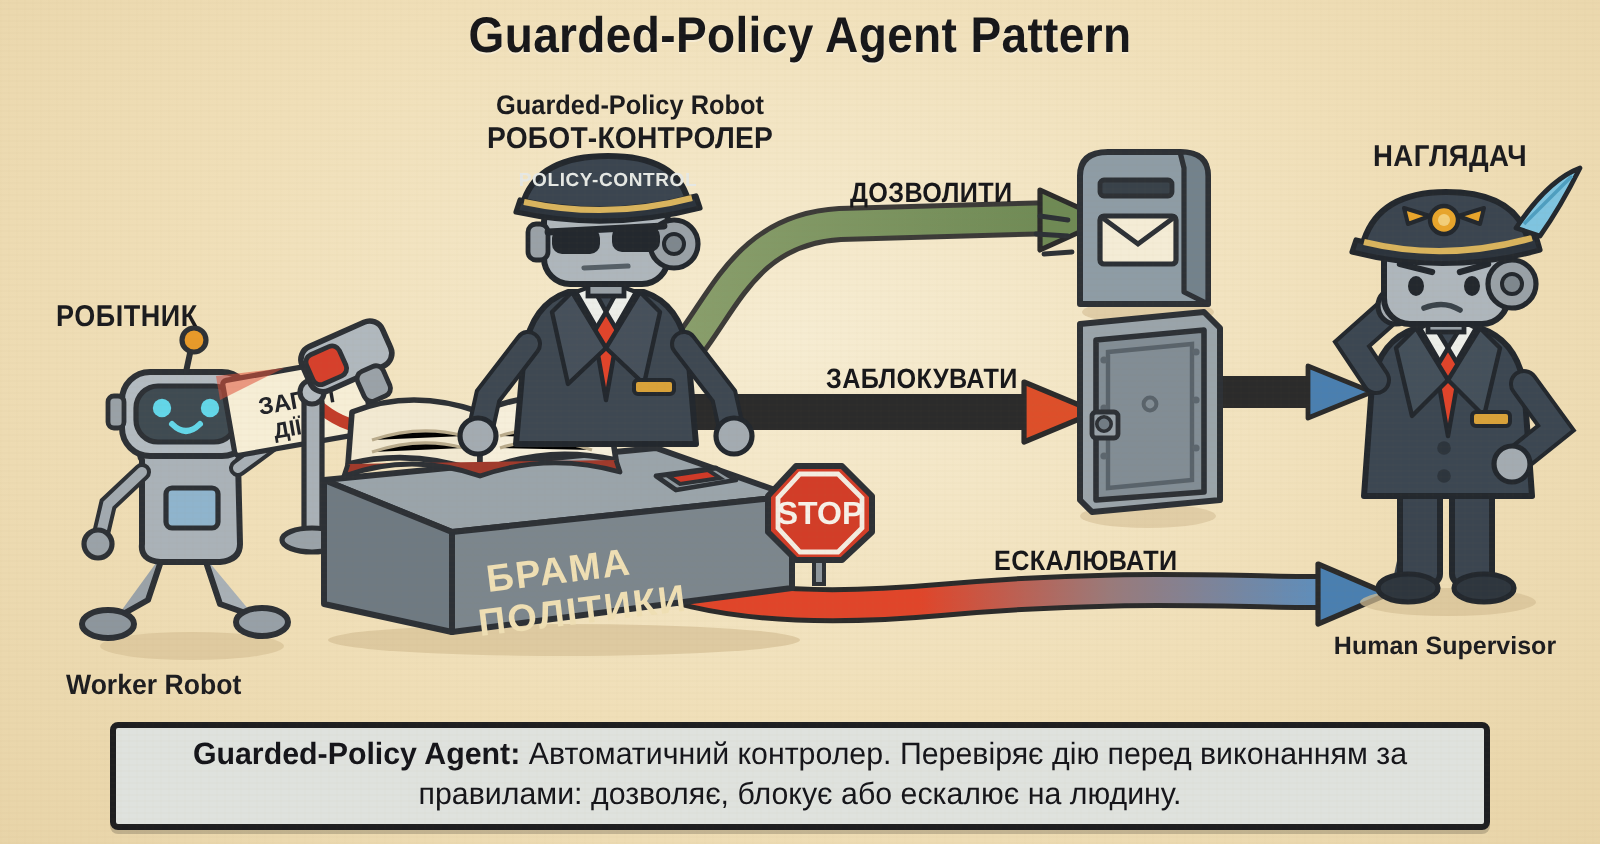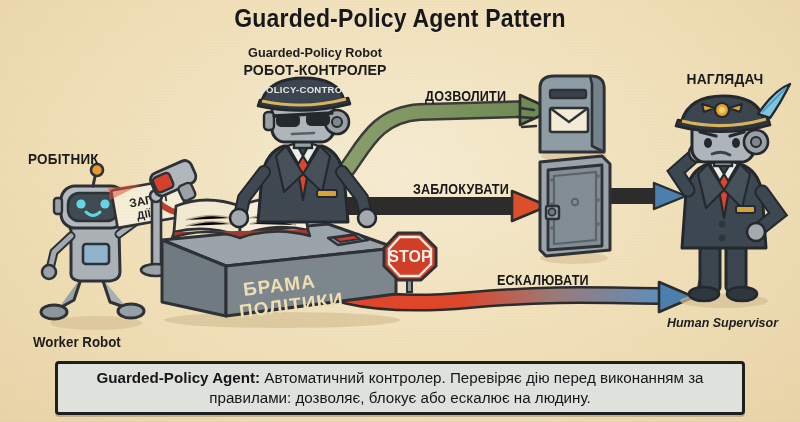--- a/index.html
+++ b/index.html
@@ -68,21 +68,21 @@
   .lbl-super {
     position: absolute; left: 655px; width: 140px; top: 70px;
     text-align: center;
     font-weight: 700; font-size: 15px; color: #1b1b1e;
     transform: scaleX(.92);
     letter-spacing: .2px;
   }
   .lbl-super-en {
     position: absolute; left: 645px; width: 155px; top: 316px;
     text-align: center;
-    font-weight: 700; font-size: 12.5px; line-height: 14px; color: #1d1d20; font-style: italic;
+    font-weight: 700; font-size: 12.5px; line-height: 14px; color: #1d1d20;
   }
   .arrow-lbl {
     position: absolute;
     font-weight: 700; font-size: 14px; color: #17171a;
     transform: scaleX(.9); transform-origin: left center;
     letter-spacing: .2px;
     white-space: nowrap;
   }
   #lbl-allow  { left: 425px; top: 88px; }
   #lbl-block  { left: 413px; top: 181px; }

